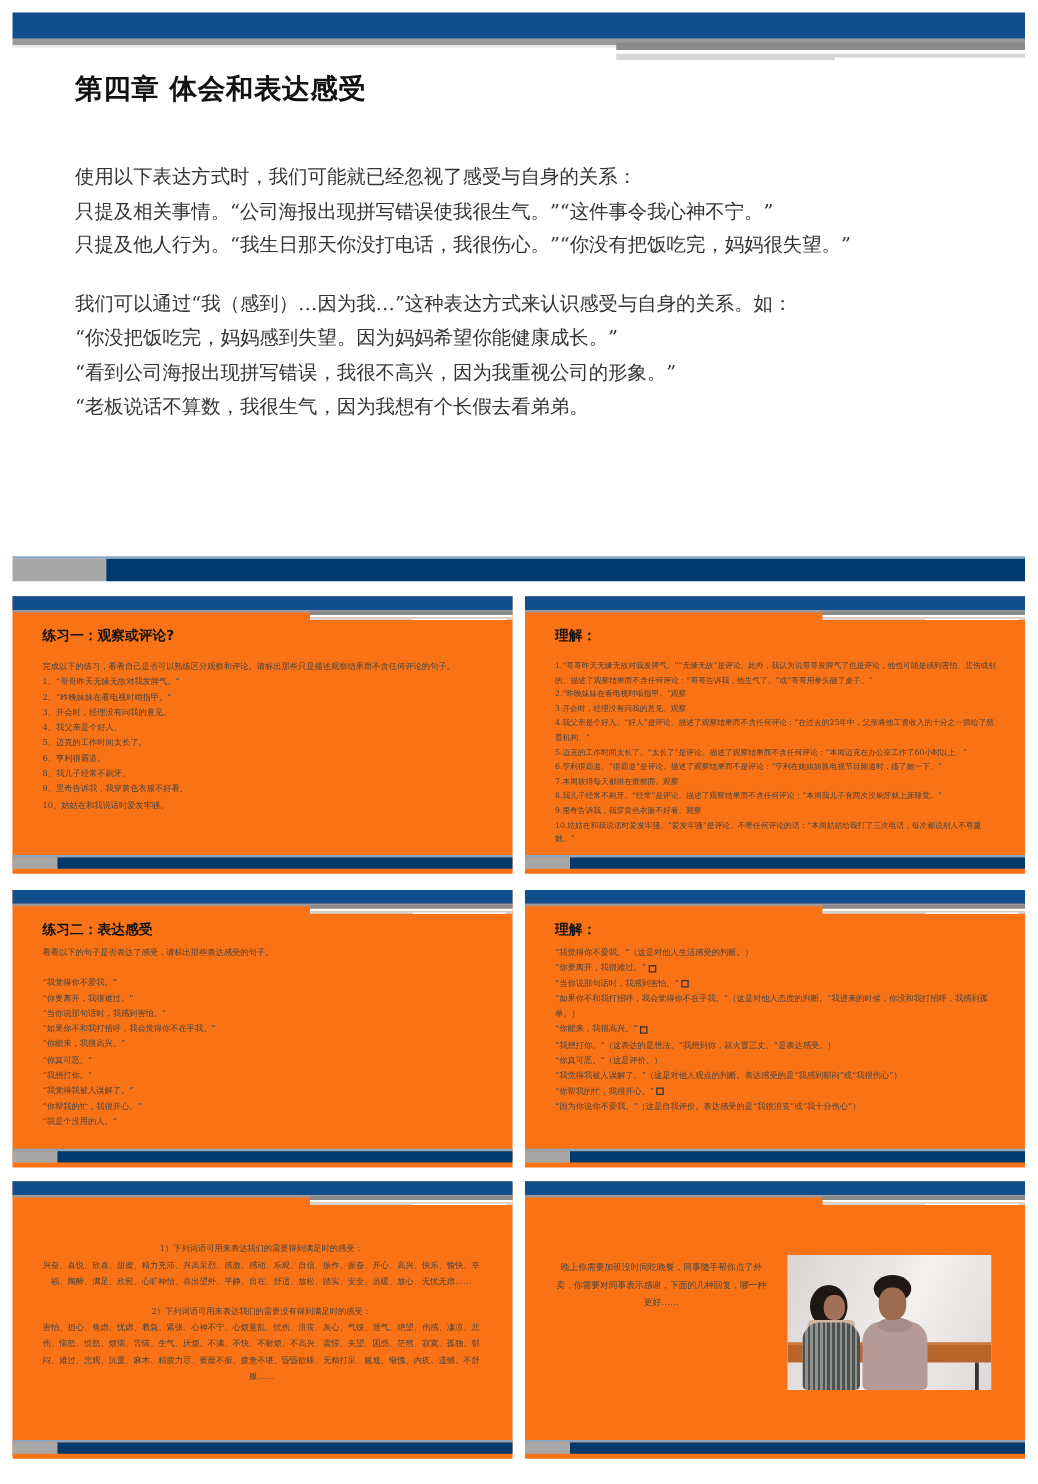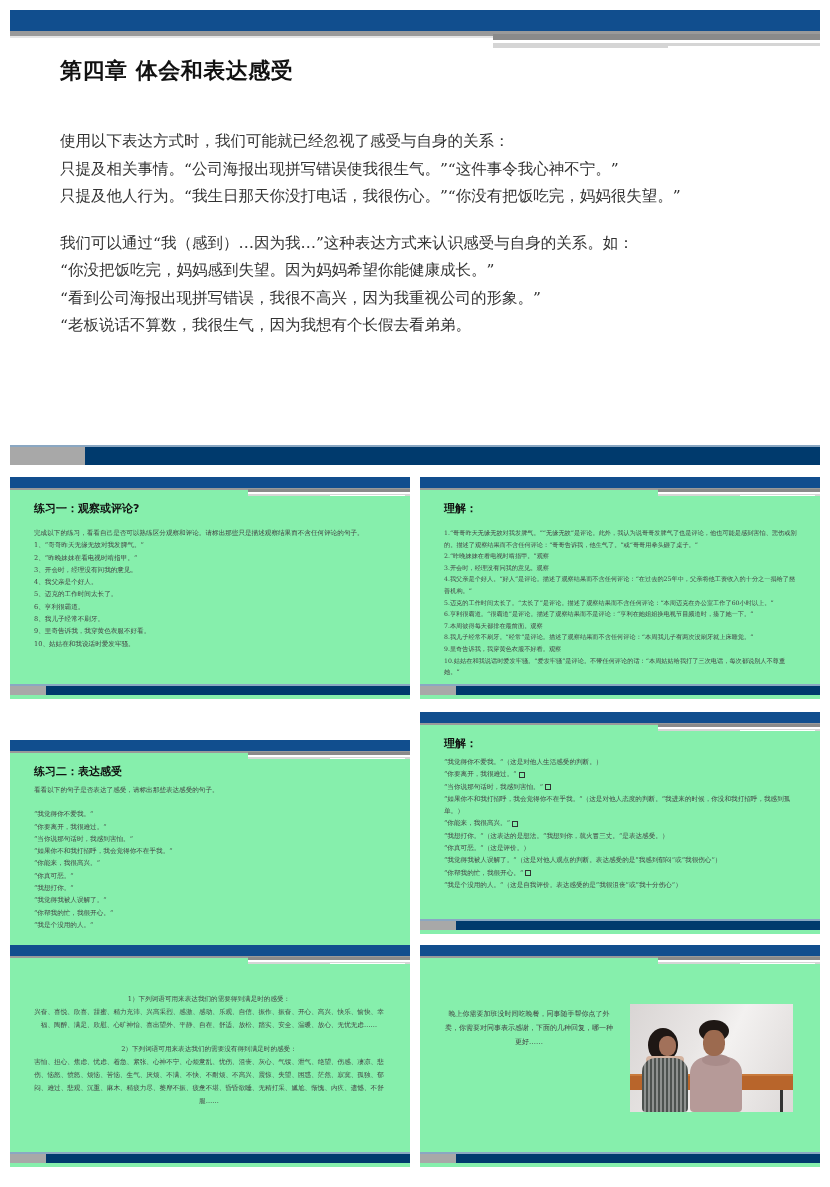--- a/index.html
+++ b/index.html
@@ -20,42 +20,42 @@
                font-size: 22px; font-weight: bold; color: #111; letter-spacing: 0.5px; }
   .big-body { position: absolute; left: 50px; top: 128px; width: 740px; font-size: 15.5px; line-height: 27.5px; color: #333; }
   .big-body .para { margin-bottom: 19px; }
   .big-body .line { white-space: nowrap; }
 
   .big-bottom-light { position: absolute; left: 0; top: 445px; width: 810px; height: 2px; background: #8aa7c2; }
   .big-bottom-grey { position: absolute; left: 0; top: 447px; width: 75px; height: 18px; background: #a8a8a8; }
   .big-bottom-blue { position: absolute; left: 75px; top: 447px; width: 735px; height: 18px; background: #003a6d; }
 
   
-  .slide { position: absolute; width: 400px; height: 222px; background: #86efac; }
+  .slide { position: absolute; width: 400px; height: 222px; background: #f97316; }
   .slide .top-band { position: absolute; left: 0; top: 0; width: 400px; height: 11px; background: #114e8e; }
   .slide .grey-1 { position: absolute; left: 0; top: 11px; width: 400px; height: 2px; background: #9a9a9a; }
   .slide .acc-a { position: absolute; left: 238px; top: 12px; width: 162px; height: 3px; background: #8a8a8a; }
   .slide .acc-b { position: absolute; left: 238px; top: 15px; width: 162px; height: 2px; background: #ffffff; }
   .slide .acc-c { position: absolute; left: 238px; top: 17px; width: 162px; height: 2px; background: #d5d5d5; }
   .slide .acc-d { position: absolute; left: 320px; top: 18px; width: 75px; height: 1px; background: #ffffff; }
 
   .slide .bottom-light { position: absolute; left: 0; top: 207px; width: 400px; height: 2px; background: #8aa7c2; }
   .slide .bottom-grey { position: absolute; left: 0; top: 209px; width: 36px; height: 9px; background: #a8a8a8; }
   .slide .bottom-blue { position: absolute; left: 36px; top: 209px; width: 364px; height: 9px; background: #003a6d; }
 
   .slide .s-title { position: absolute; left: 24px; top: 24px; font-family: "DejaVu Sans", "Liberation Sans", sans-serif;
                     font-size: 11px; font-weight: bold; color: #111; }
   .slide .s-body { position: absolute; left: 24px; top: 50px; width: 360px; font-size: 6.6px; line-height: 12.3px; color: #444; }
   .slide .s-body .ln { white-space: nowrap; }
   .slide .s-body .wrap { white-space: normal; }
   .slide .gap { height: 12px; }
 
   #slide-ex1 { left: 10px; top: 477px; }
   #slide-ans1 { left: 420px; top: 477px; }
-  #slide-ex2 { left: 10px; top: 712px; margin-top: 28px; }
+  #slide-ex2 { left: 10px; top: 712px; }
   #slide-ans2 { left: 420px; top: 712px; }
   #slide-words { left: 10px; top: 945px; text-align: center; }
   #slide-scene { left: 420px; top: 945px; }
 
   #slide-ans1 .s-body { font-size: 6.2px; line-height: 11.6px; width: 355px; }
   #slide-ans2 .s-body { top: 44px; }
   #slide-ex2 .s-body { top: 44px; }
   #slide-words .s-body { top: 48px; line-height: 12.8px; width: 350px; }
   #slide-scene .s-body { left: 24px; top: 62px; width: 170px; font-size: 7px; line-height: 14px; text-align: center; }
 
@@ -198,21 +198,21 @@
   <div class="s-body">
     <div class="wrap"><span>“我觉得你不爱我。”（这是对他人生活感受的判断。）</span></div>
     <div class="wrap"><span>“你要离开，我很难过。”</span><span class="box"></span></div>
     <div class="wrap"><span>“当你说那句话时，我感到害怕。”</span><span class="box"></span></div>
     <div class="wrap"><span>“如果你不和我打招呼，我会觉得你不在乎我。”（这是对他人态度的判断。“我进来的时候，你没和我打招呼，我感到孤单。）</span></div>
     <div class="wrap"><span>“你能来，我很高兴。”</span><span class="box"></span></div>
     <div class="wrap"><span>“我想打你。”（这表达的是想法。“我想到你，就火冒三丈。”是表达感受。）</span></div>
     <div class="wrap"><span>“你真可恶。”（这是评价。）</span></div>
     <div class="wrap"><span>“我觉得我被人误解了。”（这是对他人观点的判断。表达感受的是“我感到郁闷”或“我很伤心”）</span></div>
     <div class="wrap"><span>“你帮我的忙，我很开心。”</span><span class="box"></span></div>
-    <div class="wrap"><span>“我是个没用的人。”（这是自我评价。表达感受的是“我很沮丧”或“我十分伤心”）</span></div>
+    <div class="wrap"><span>“因为你说你不爱我。”（这是自我评价。表达感受的是“我很沮丧”或“我十分伤心”）</span></div>
   </div>
   <div class="bottom-light"></div>
   <div class="bottom-grey"></div>
   <div class="bottom-blue"></div>
 </section>
 
 <section class="slide" id="slide-words">
   <div class="top-band"></div>
   <div class="grey-1"></div>
   <div class="acc-a"></div>

